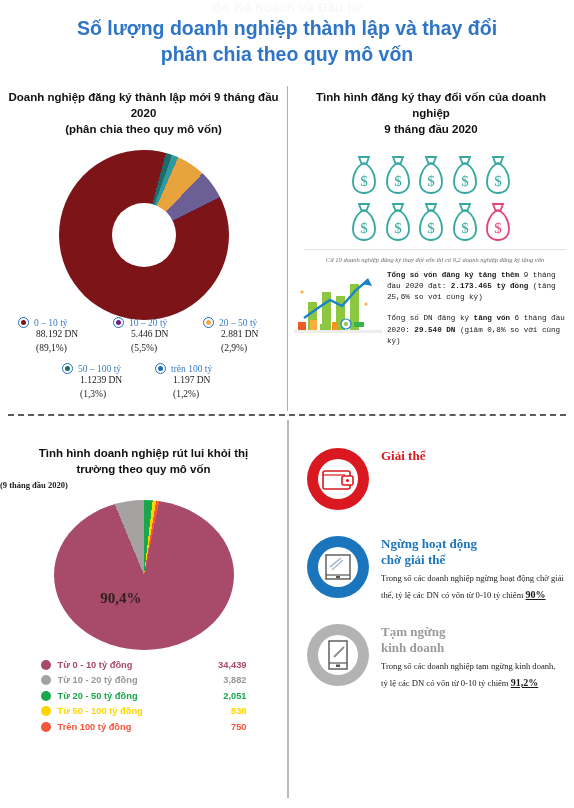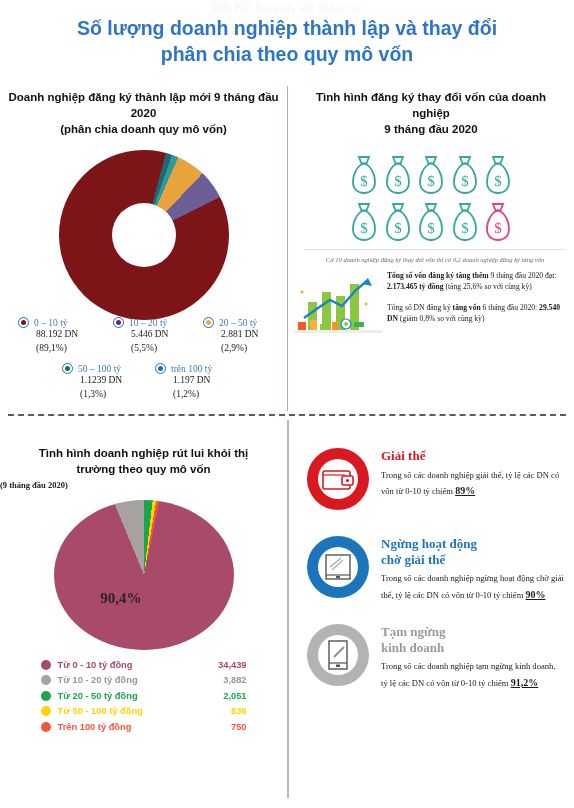--- a/index.html
+++ b/index.html
@@ -104,21 +104,21 @@
   .bags-row { display: flex; justify-content: space-between; margin-bottom: 5px; }
   .bag { width: 28px; height: 42px; }
   .bag-note {
     margin: 6px 8px 0 16px;
     font-size: 6.5px; font-style: italic; color: #6b6b6b;
     text-align: center; line-height: 1.4;
     border-top: 1px solid #e3e3e3; padding-top: 5px;
   }
   .stats { display: flex; margin-top: 6px; padding: 0 6px; gap: 5px; }
   .growth-ill { width: 88px; height: 70px; flex: 0 0 auto; }
-  .stat-texts { flex: 1 1 auto; }
+  .stat-texts { flex: 1 1 auto; font-family: Liberation Mono, monospace; }
   .stat-p {
     font-size: 7.6px; color: #1a1a1a; line-height: 1.48; margin-bottom: 10px;
   }
   .stat-p b { font-weight: bold; }
 
   
   #bl { position: absolute; left: 0; top: 420px; width: 287px; height: 388px; }
   #bl .panel-title { padding: 26px 22px 0 22px; }
   .pie-wrap { position: relative; width: 180px; height: 150px; margin: 10px auto 0 auto; }
   .pie {
@@ -169,21 +169,21 @@
   <div>phân chia theo quy mô vốn</div>
 </div>
 
 <div class="v-divider-top"></div>
 <div class="h-divider"></div>
 <div class="v-divider-bottom"></div>
 
 <section id="tl">
   <div class="panel-title">
     <div>Doanh nghiệp đăng ký thành lập mới 9 tháng đầu 2020</div>
-    <div>(phân chia doanh quy mô vốn)</div>
+    <div>(phân chia theo quy mô vốn)</div>
   </div>
 
   <div class="donut-wrap">
     <div class="donut"></div>
     <div class="donut-hole"></div>
   </div>
 
   <div class="dl-row" style="top:227px;">
     <div class="dl-item" style="left:18px;">
       <div class="dl-head">
@@ -386,23 +386,20 @@
       <path d="M68 37 A31 31 0 0 1 37 68 L37 57 A20 20 0 0 0 57 37 Z" fill="#d9191f"></path>
       <path d="M37 68 A31 31 0 0 1 6 37 L17 37 A20 20 0 0 0 37 57 Z" fill="#d9191f"></path>
       <path d="M6 37 A31 31 0 0 1 37 6 L37 17 A20 20 0 0 0 17 37 Z" fill="#d9191f"></path>
       <rect x="22" y="29" width="27" height="18" rx="2" fill="none" stroke="#d9191f" stroke-width="1.6"></rect>
       <rect x="41" y="34" width="11" height="9" rx="1.5" fill="#fff" stroke="#d9191f" stroke-width="1.6"></rect>
       <circle cx="46.5" cy="38.5" r="1.6" fill="#d9191f"></circle>
       <line x1="22" y1="33" x2="44" y2="33" stroke="#d9191f" stroke-width="1.2"></line>
     </svg>
     <div class="card-body">
       <div class="card-h" style="color:#d9191f">Giải thể</div>
-      <div class="card-t">
-        <span>Trong số các doanh nghiệp giải thể, tỷ lệ các DN có vốn từ 0-10 tỷ chiếm </span><b>89%</b>
-      </div>
     </div>
   </div>
 
   <div class="card">
     <svg class="card-ico" viewBox="0 0 74 74">
       <path d="M37 6 A31 31 0 0 1 68 37 L57 37 A20 20 0 0 0 37 17 Z" fill="#1b75bc"></path>
       <path d="M68 37 A31 31 0 0 1 37 68 L37 57 A20 20 0 0 0 57 37 Z" fill="#1b75bc"></path>
       <path d="M37 68 A31 31 0 0 1 6 37 L17 37 A20 20 0 0 0 37 57 Z" fill="#1b75bc"></path>
       <path d="M6 37 A31 31 0 0 1 37 6 L37 17 A20 20 0 0 0 17 37 Z" fill="#1b75bc"></path>
       <rect x="25" y="25" width="24" height="24" fill="#fff" stroke="#555" stroke-width="1.4"></rect>

